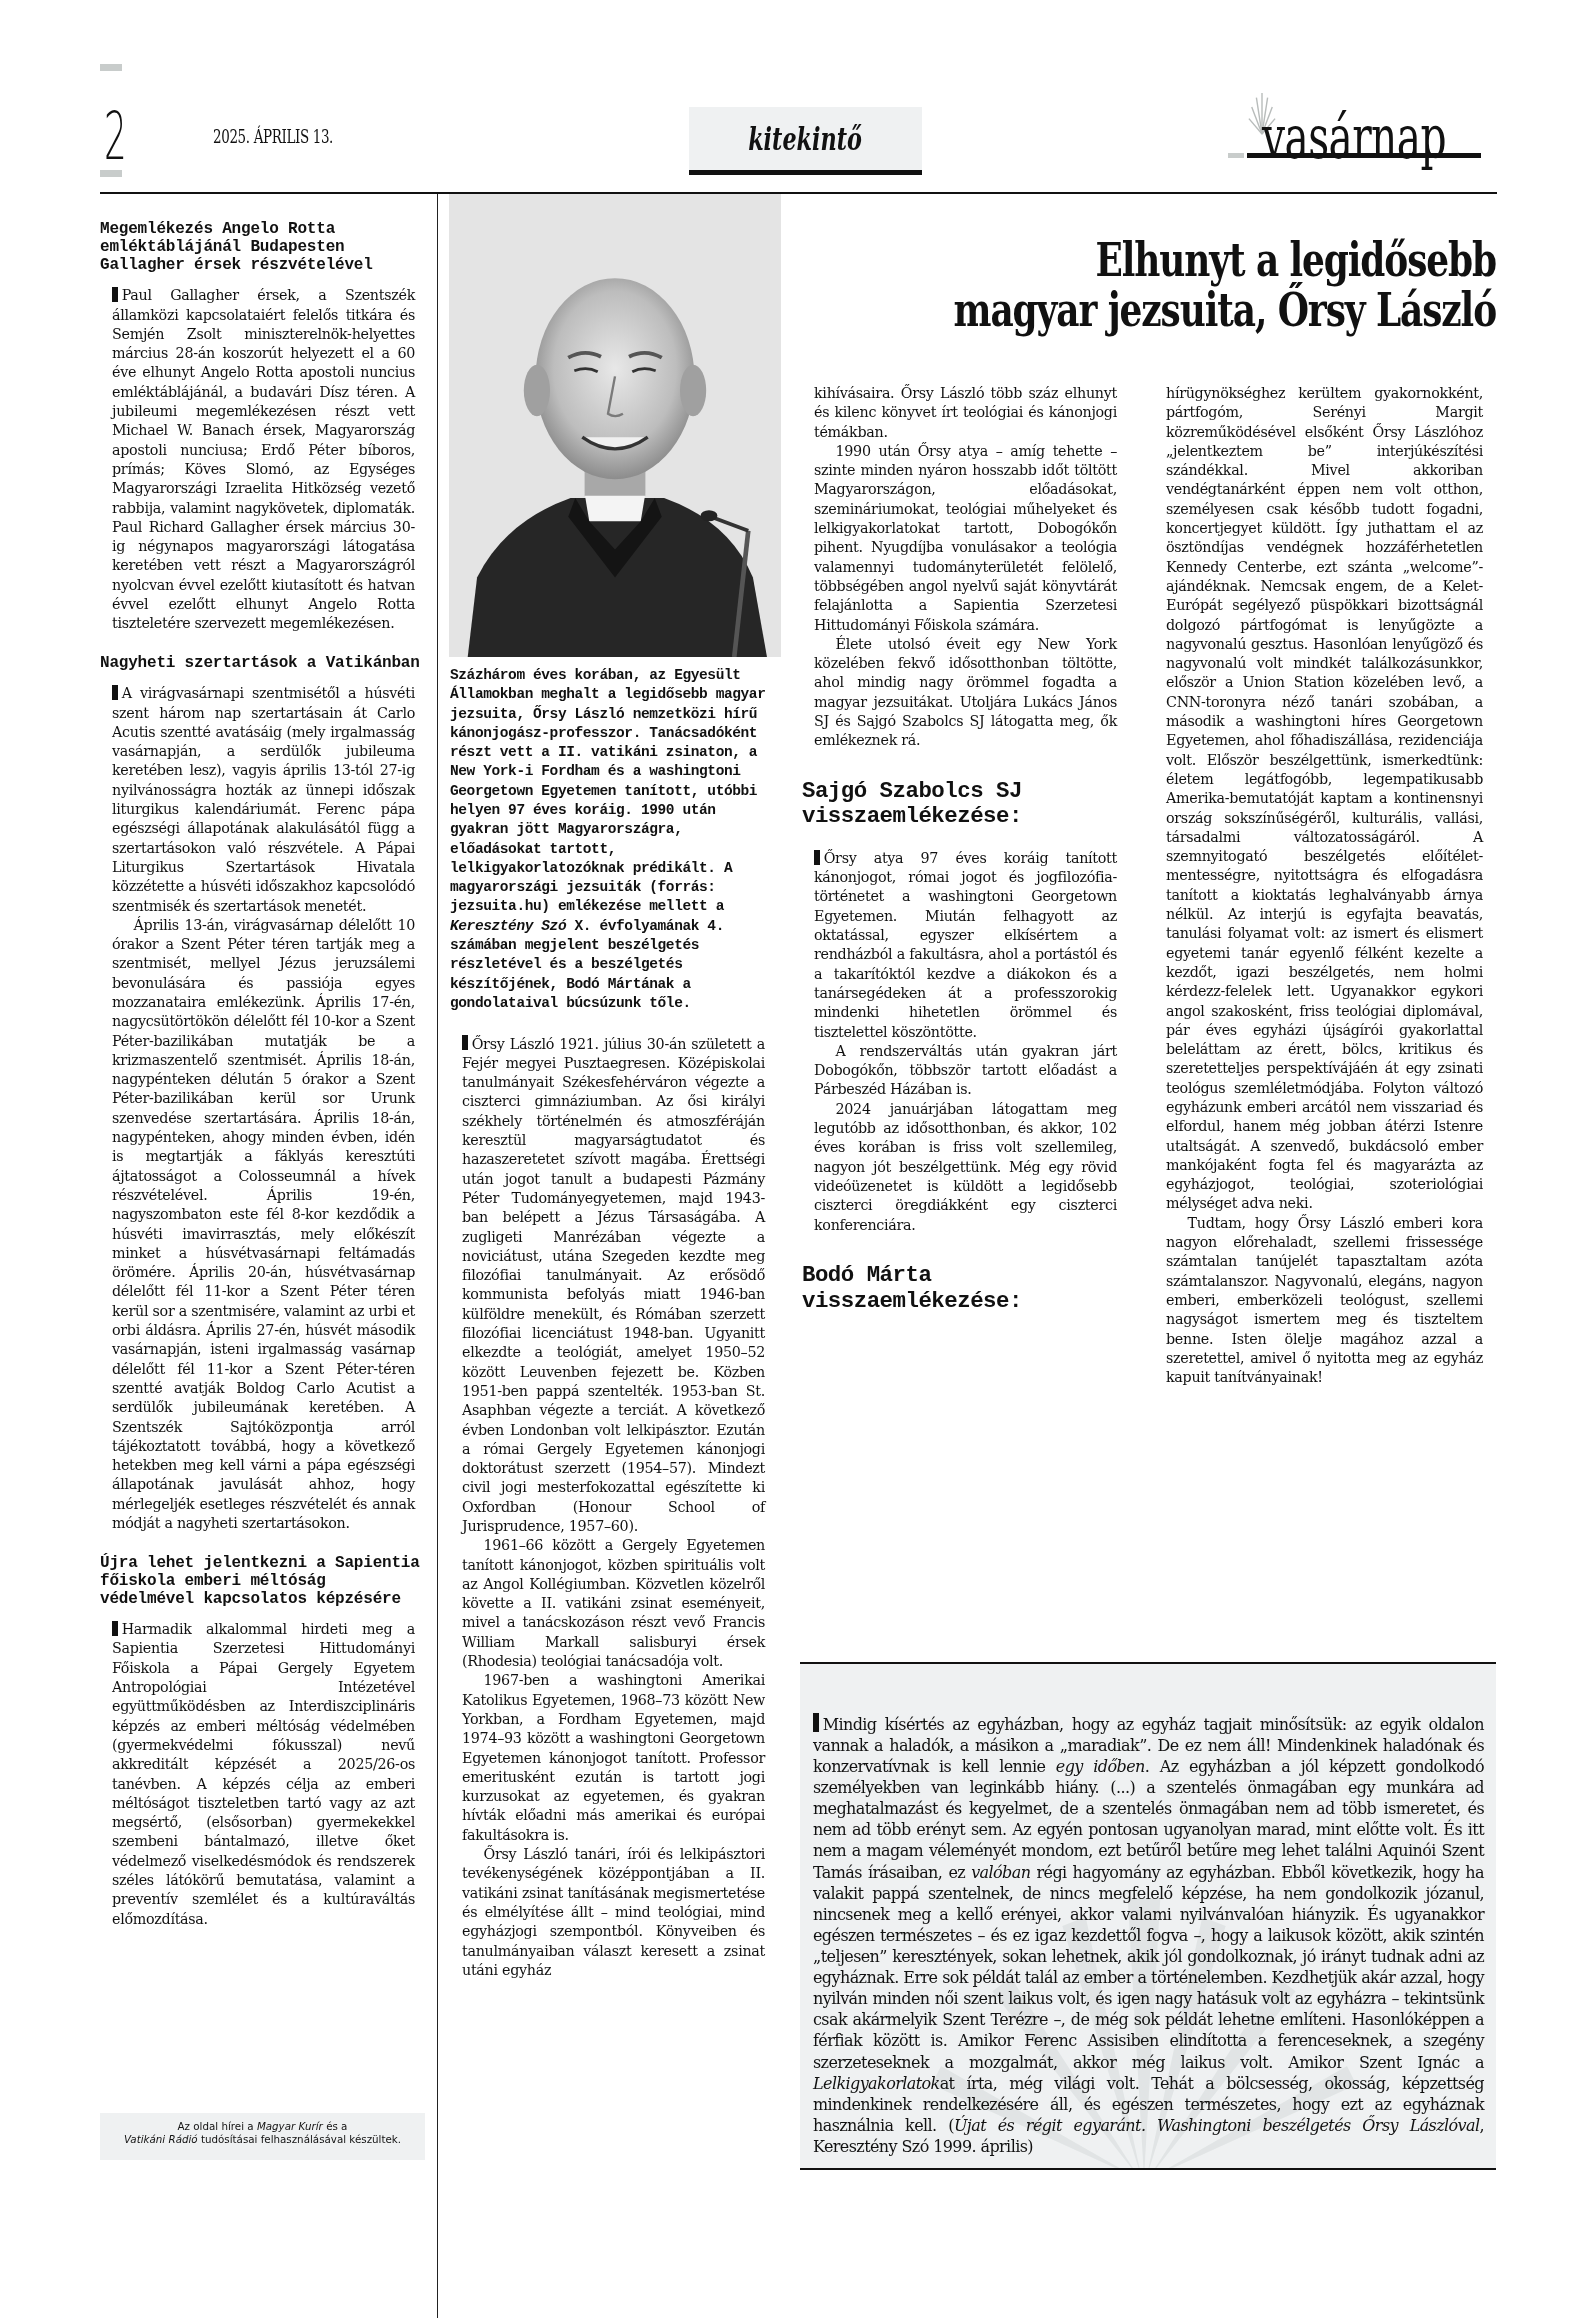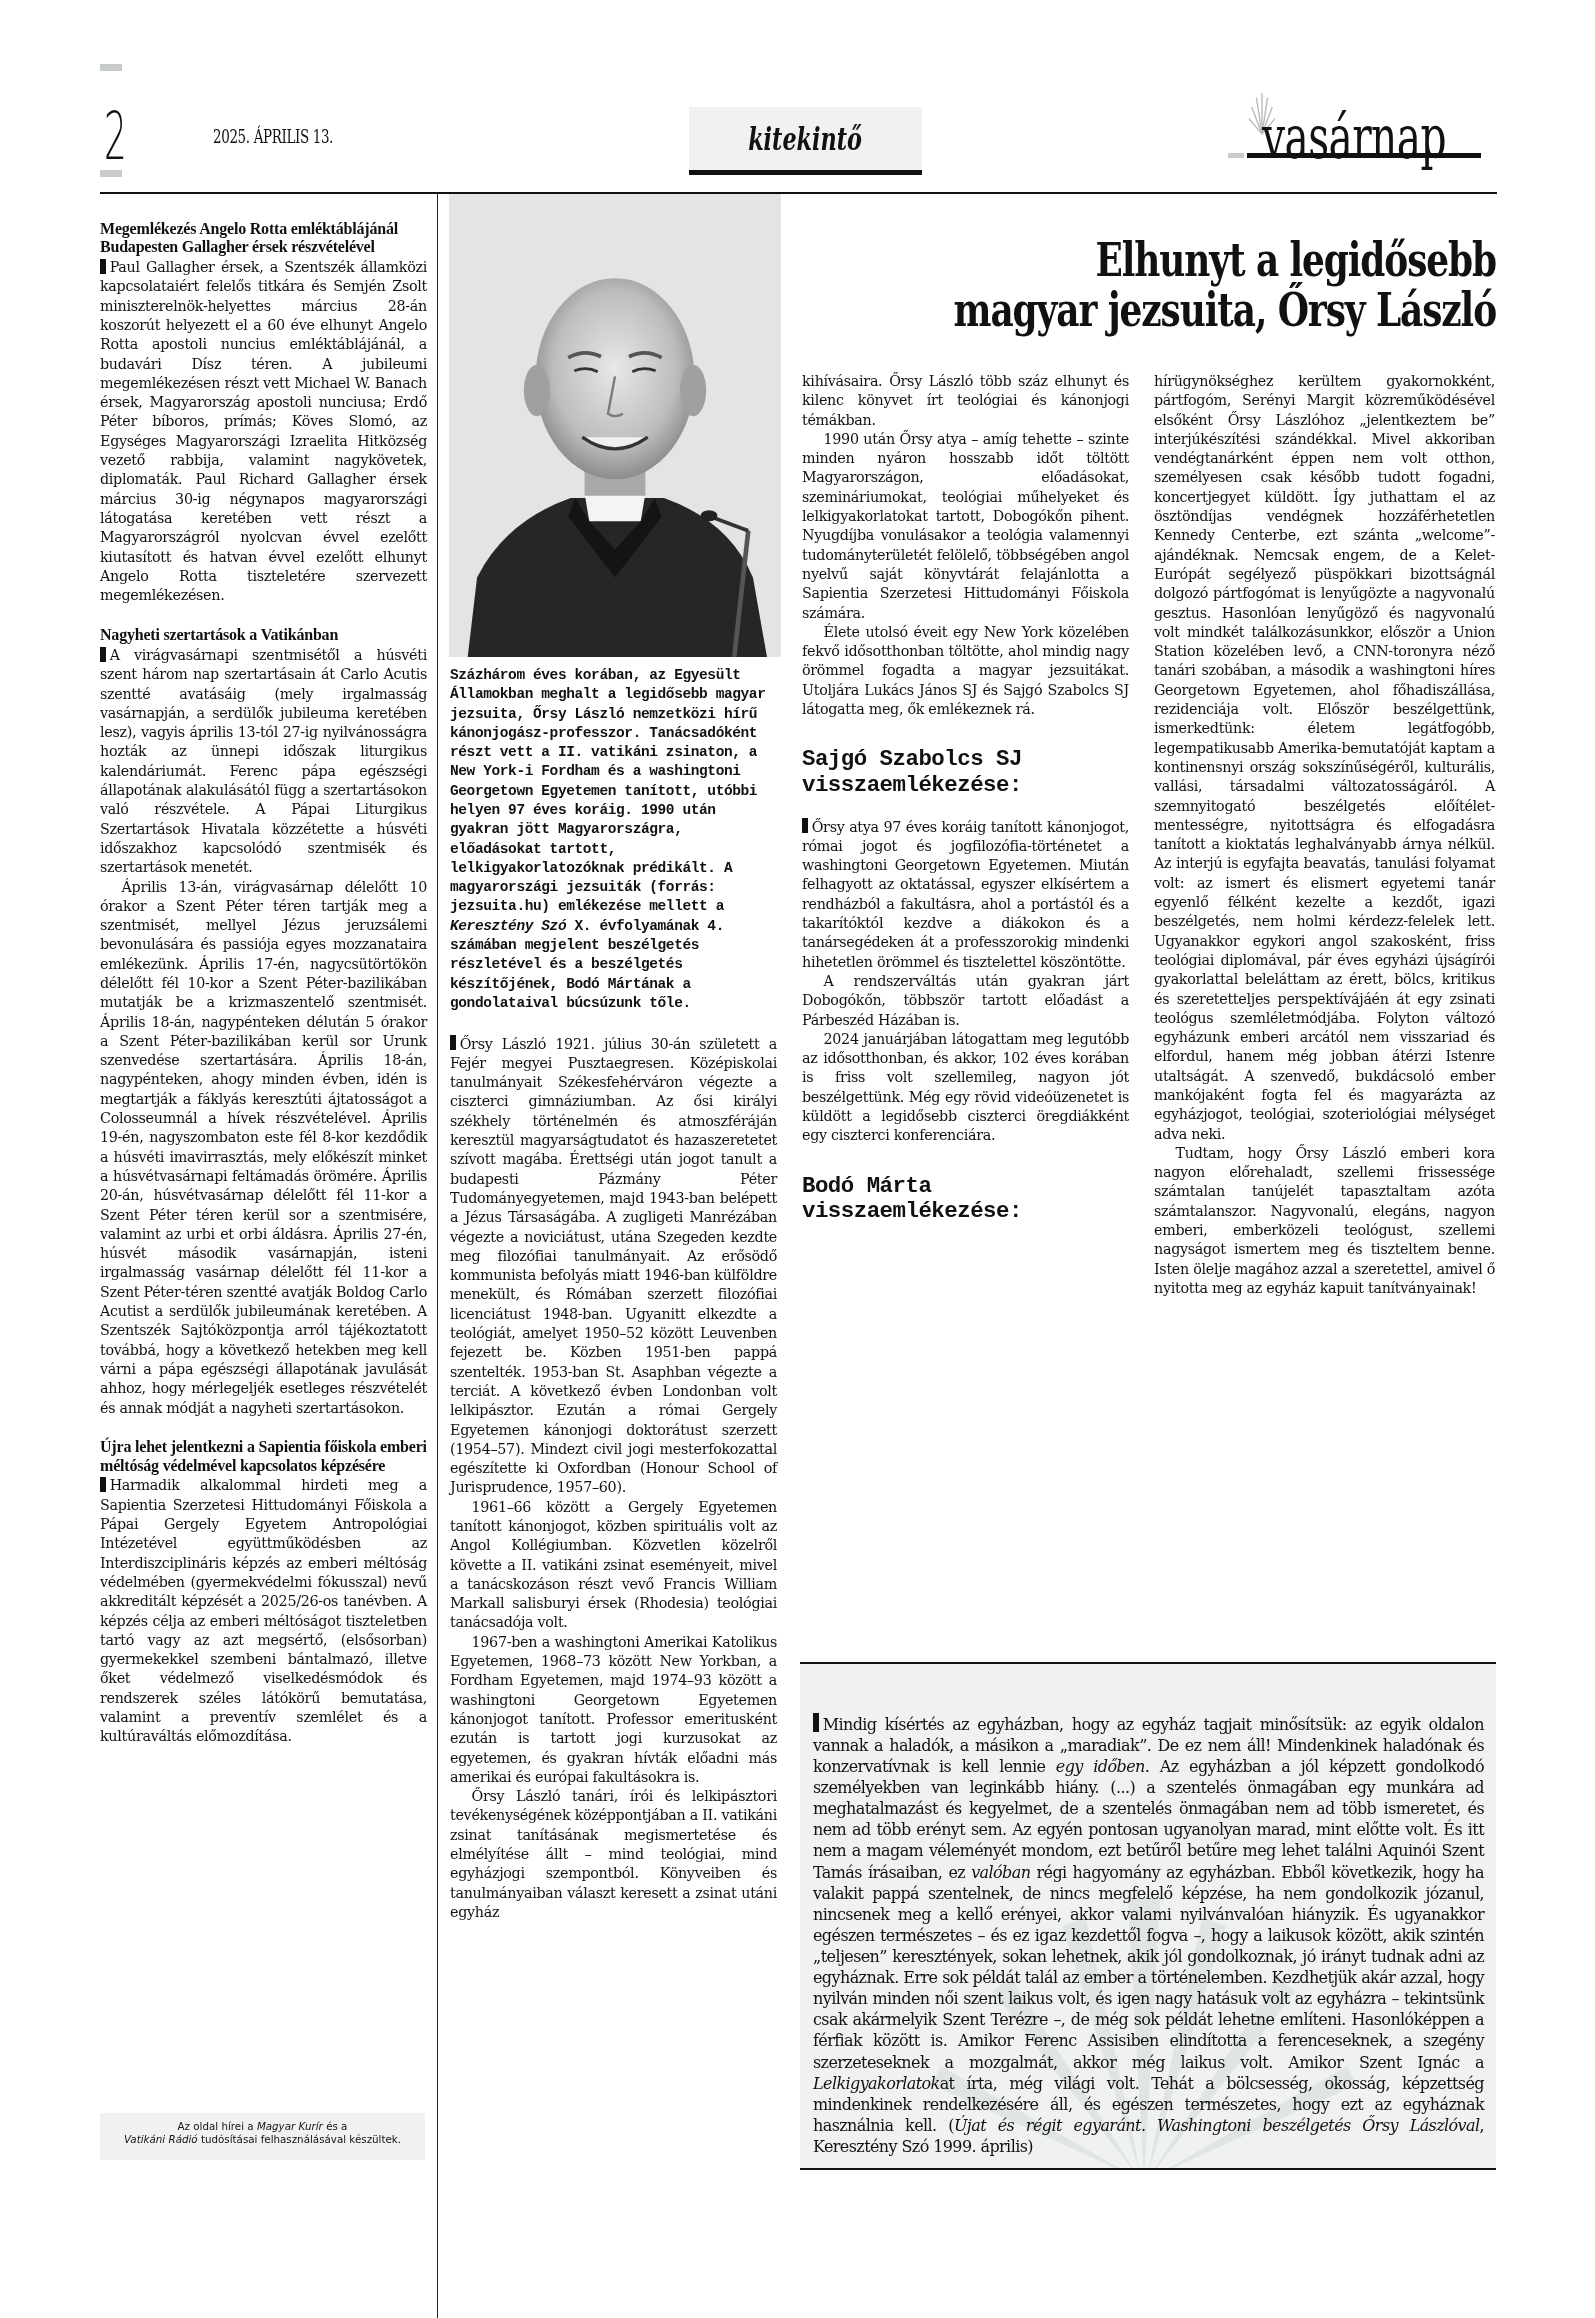--- a/index.html
+++ b/index.html
@@ -16,22 +16,22 @@
   .masthead .word { position: absolute; left: 28px; top: 14px; font-family: "DejaVu Serif", serif; font-size: 60px; line-height: 1; transform: scaleX(0.68); transform-origin: left top; letter-spacing: -0.9px; }
   .masthead .bar { position: absolute; left: 13px; top: 60px; width: 234px; height: 4.7px; background: #111; }
   .masthead .bar-g { position: absolute; left: -5.6px; top: 60px; width: 16px; height: 4.7px; background: #c8cccb; }
   .masthead .spark { position: absolute; left: 14px; top: 0; width: 28px; height: 42px; }
   .top-rule { left: 100px; top: 192px; width: 1397px; height: 2.3px; background: #111; }
 
   
   .left-col { left: 100px; top: 220px; width: 327px; }
   .col-divider { left: 437px; top: 194px; width: 1.4px; height: 2164px; background: #222; }
   .brief { margin-bottom: 20.6px; }
-  .brief h3 { margin: 0 0 1.9px 0; font-family: Liberation Serif, serif; font-weight: bold; font-size: 16px; line-height: 1.13; letter-spacing: -0.2px; }
-  .body-sm { font-family: "DejaVu Serif", serif; font-size: 14.3px; line-height: 1.35; text-align: justify; hyphens: auto; margin: 0; letter-spacing: -0.3px; }
+  .brief h3 { margin: 0 0 1.9px 0; font-family: Liberation Mono, monospace; font-weight: bold; font-size: 16px; line-height: 1.13; letter-spacing: -0.2px; }
+  .body-sm { font-family: "DejaVu Serif", serif; font-size: 14.3px; line-height: 1.35; text-align: justify; hyphens: auto; margin: 12px; letter-spacing: -0.3px; }
   .body-sm p { margin: 0; }
   .body-sm p + p { text-indent: 21.5px; }
   .lead-mark { display: inline-block; width: 6px; height: 15px; background: #111; vertical-align: -1.9px; margin-right: 3.7px; }
   .credit-box { left: 100px; top: 2113px; width: 325px; height: 47px; background: #eff1f2; text-align: center; font-family: "DejaVu Sans", sans-serif; font-size: 10.3px; line-height: 1.35; padding-top: 6.5px; box-sizing: border-box; }
   .credit-box em { font-style: italic; }
 
   
   .photo { left: 449px; top: 194px; width: 332px; height: 463px; background: linear-gradient(180deg,#f2f2f2 0%,#e3e3e3 40%,#d8d8d8 100%); overflow: hidden; }
   .photo svg { width: 100%; height: 100%; display: block; }
 

